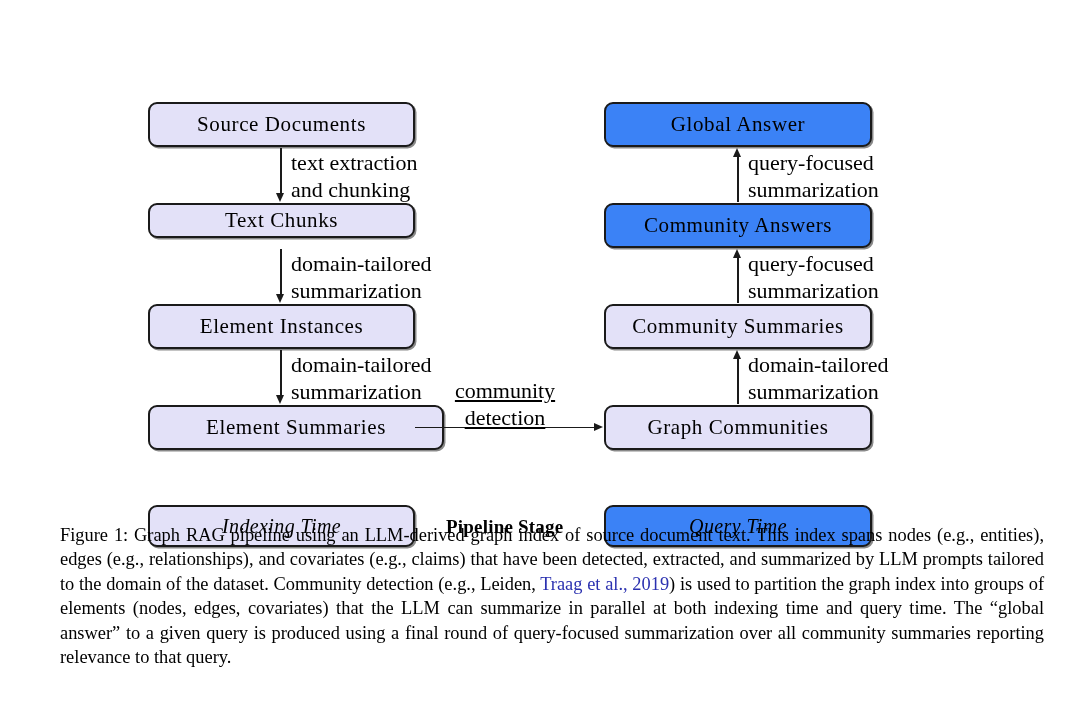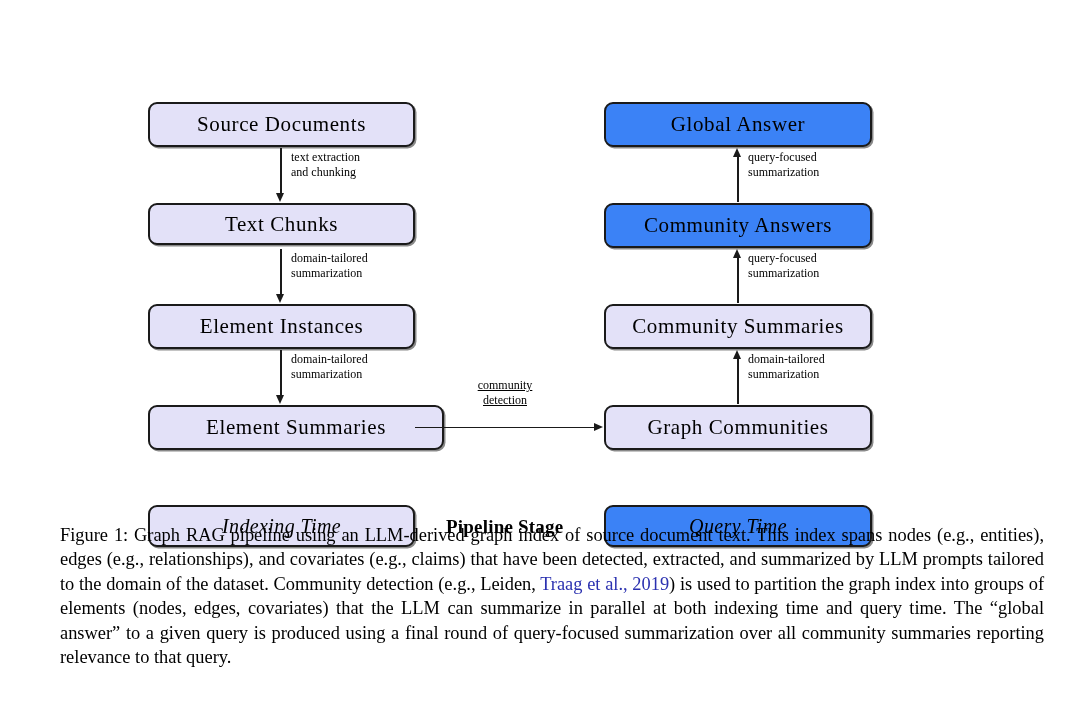--- a/index.html
+++ b/index.html
@@ -86,21 +86,21 @@
   .arrow-head-right {
     position: absolute;
     width: 0; height: 0;
     border-top: 4.5px solid transparent;
     border-bottom: 4.5px solid transparent;
     border-left: 9px solid #1a1a1a;
   }
 
   .edge-label {
     position: absolute;
-    font-size: 12px;
+    font-size: 22px;
     line-height: 1.22;
     white-space: nowrap;
   }
   .edge-label.centered { text-align: center; }
 
   
   #caption {
     position: absolute;
     left: 48px;
     top: 523px;
@@ -123,21 +123,21 @@
     <span>Source Documents</span>
   </div>
 
   <div class="arrow-v" style="left:280px; top:104px; height:46px;"></div>
   <div class="arrow-head-down" style="left:276px; top:149px;"></div>
   <div class="edge-label" style="left:291px; top:106px;">
     <div>text extraction</div>
     <div>and chunking</div>
   </div>
 
-  <div class="node-box fill-indexing" style="left:148px; top:159px; width:267px; height:42px;">
+  <div class="node-box fill-indexing" style="left:148px; top:159px; width:267px; height:35px;">
     <span>Text Chunks</span>
   </div>
 
   <div class="arrow-v" style="left:280px; top:205px; height:46px;"></div>
   <div class="arrow-head-down" style="left:276px; top:250px;"></div>
   <div class="edge-label" style="left:291px; top:207px;">
     <div>domain-tailored</div>
     <div>summarization</div>
   </div>
 

